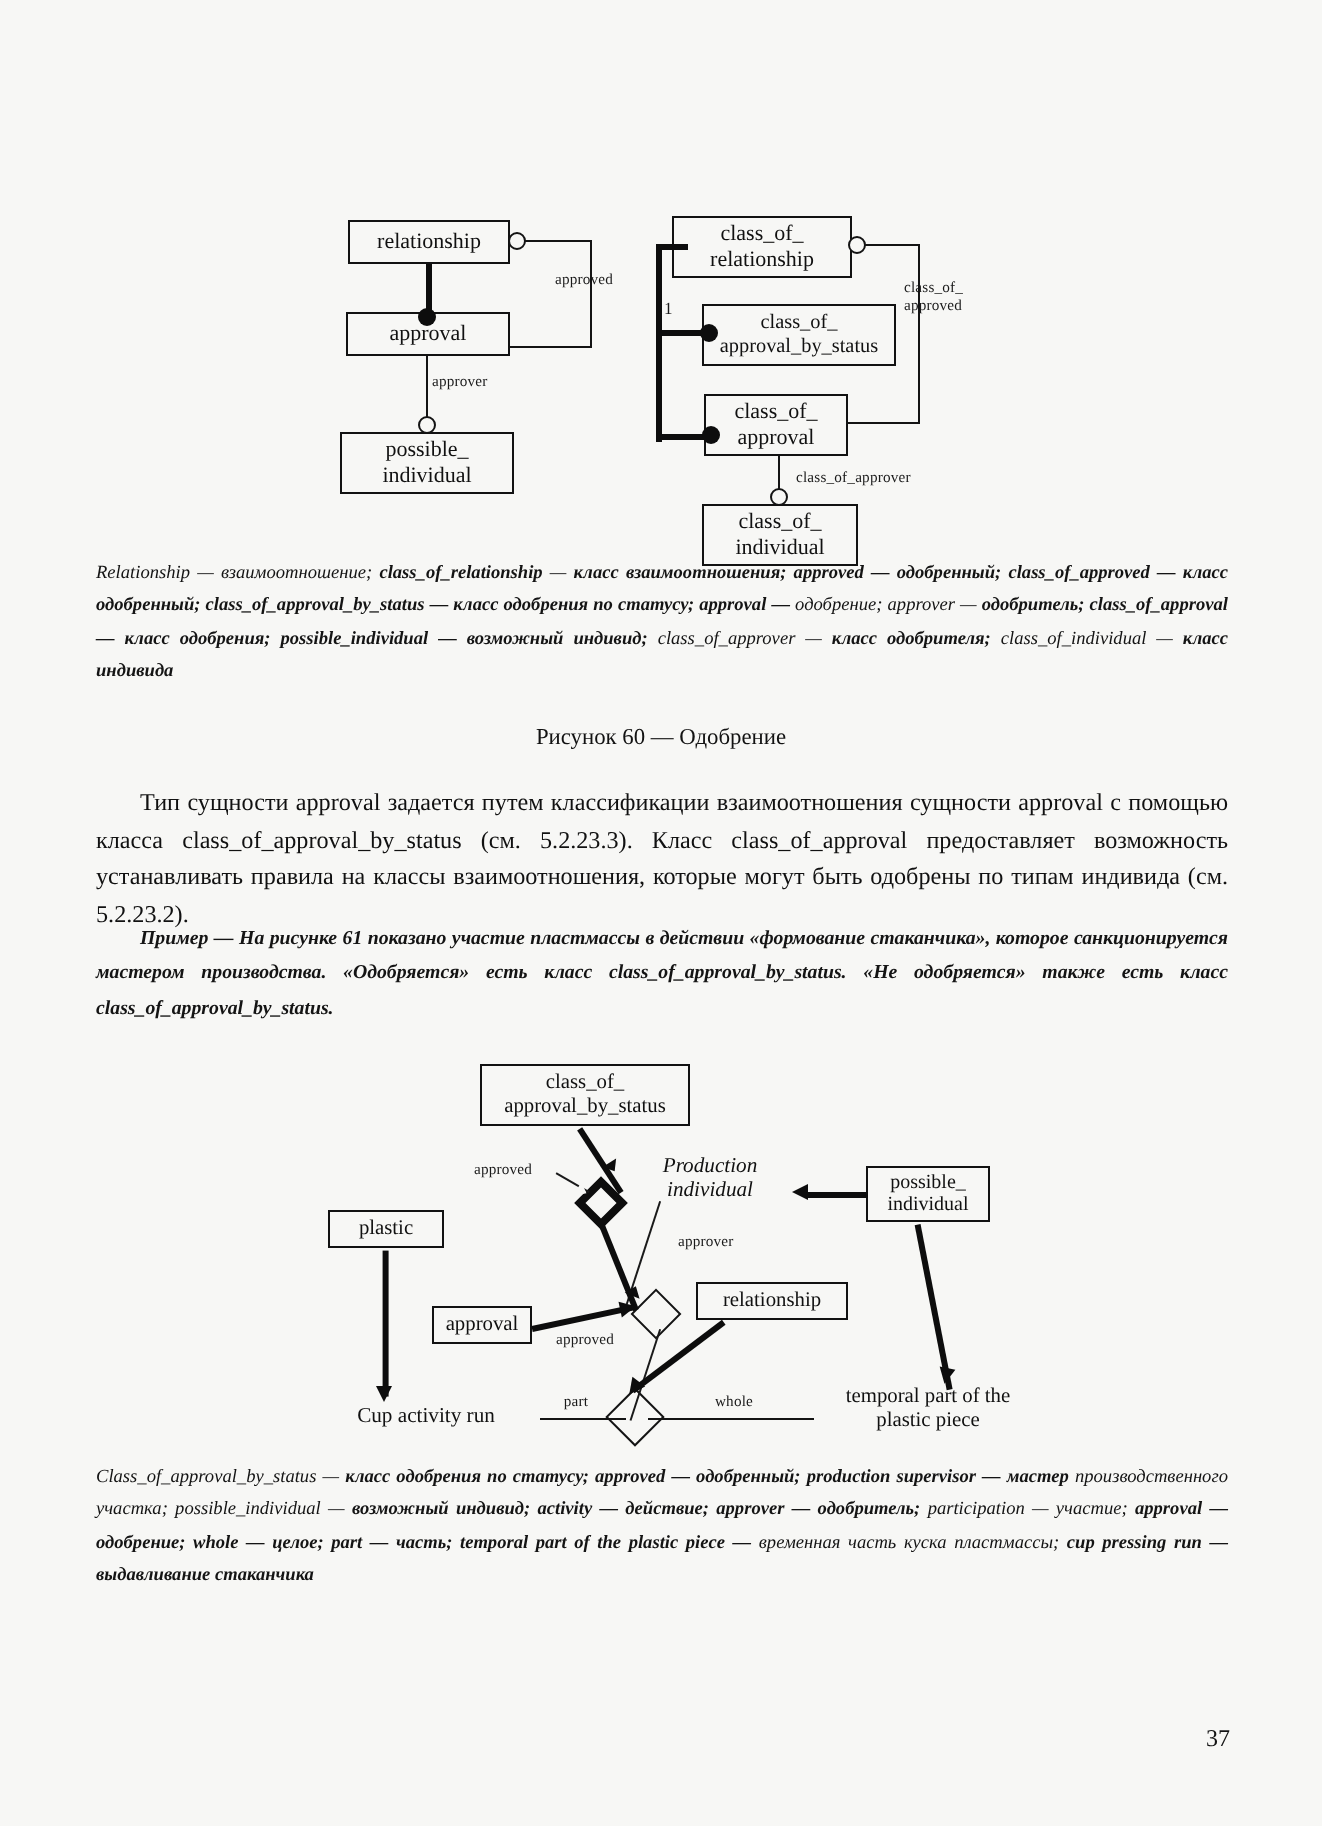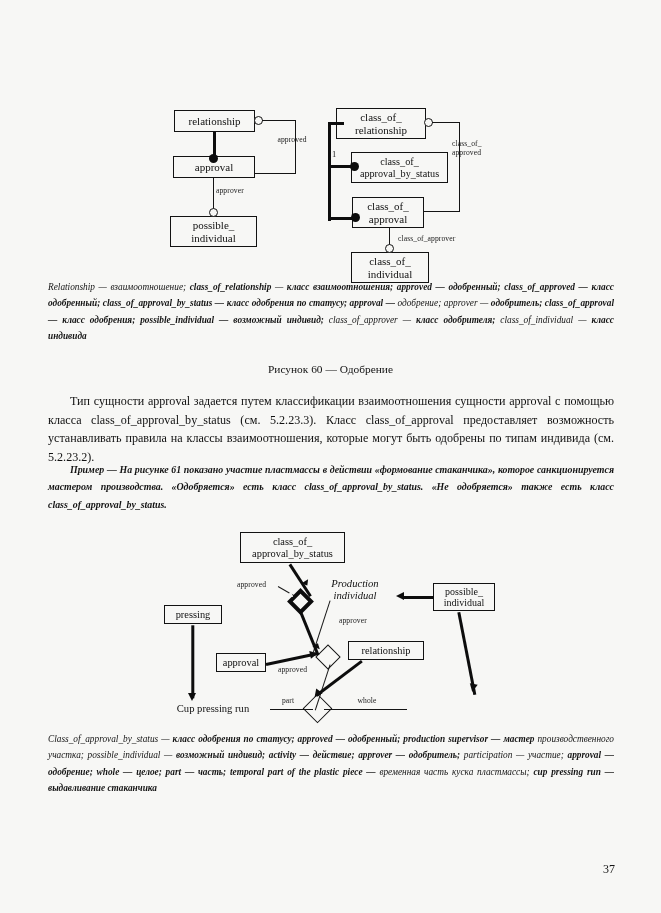--- a/index.html
+++ b/index.html
@@ -196,36 +196,40 @@
       <span>class_of_</span>
       <span class="l2">approval_by_status</span>
     </div>
 
     <div class="ent" style="left:433px;top:583px;width:62px;height:28px;flex-direction:column;font-size:10px;">
       <span>possible_</span>
       <span class="l2">individual</span>
     </div>
 
     <div class="ent" style="left:164px;top:605px;width:58px;height:19px;font-size:10.4px;">
-      <span>pressing</span>
+      <span>plastic</span>
     </div>
 
     <div class="ent" style="left:216px;top:653px;width:50px;height:19px;font-size:10.4px;">
       <span>approval</span>
     </div>
 
     <div class="ent" style="left:348px;top:641px;width:76px;height:19px;font-size:10.4px;">
       <span>relationship</span>
     </div>
 
     <div class="plain" style="left:313px;top:578px;width:84px;font-style:italic;font-size:10.6px;">
       <span>Production</span><br>
       <span>individual</span>
     </div>
-    <div class="plain" style="left:160px;top:703px;width:106px;font-size:10.6px;">Cup pressing run</div>
+    <div class="plain" style="left:160px;top:703px;width:106px;font-size:10.6px;">Cup activity run</div>
+    <div class="plain" style="left:409px;top:693px;width:110px;font-size:10.4px;">
+      <span>temporal part of the</span><br>
+      <span>plastic piece</span>
+    </div>
 
     <div class="dia bold" style="left:291px;top:592px;width:19px;height:19px;"></div>
 
     <div class="dia" style="left:319px;top:648px;width:18px;height:18px;"></div>
 
     <div class="dia" style="left:307px;top:698px;width:21px;height:21px;"></div>
 
     <div class="arrowline" style="left:290px;top:563px;width:38px;transform:rotate(57deg);"></div>
     <div class="ahead" style="left:302px;top:581px;border-width:5px 4px 0 4px;border-top-color:#0d0d0d;transform:rotate(-32deg);"></div>
 

